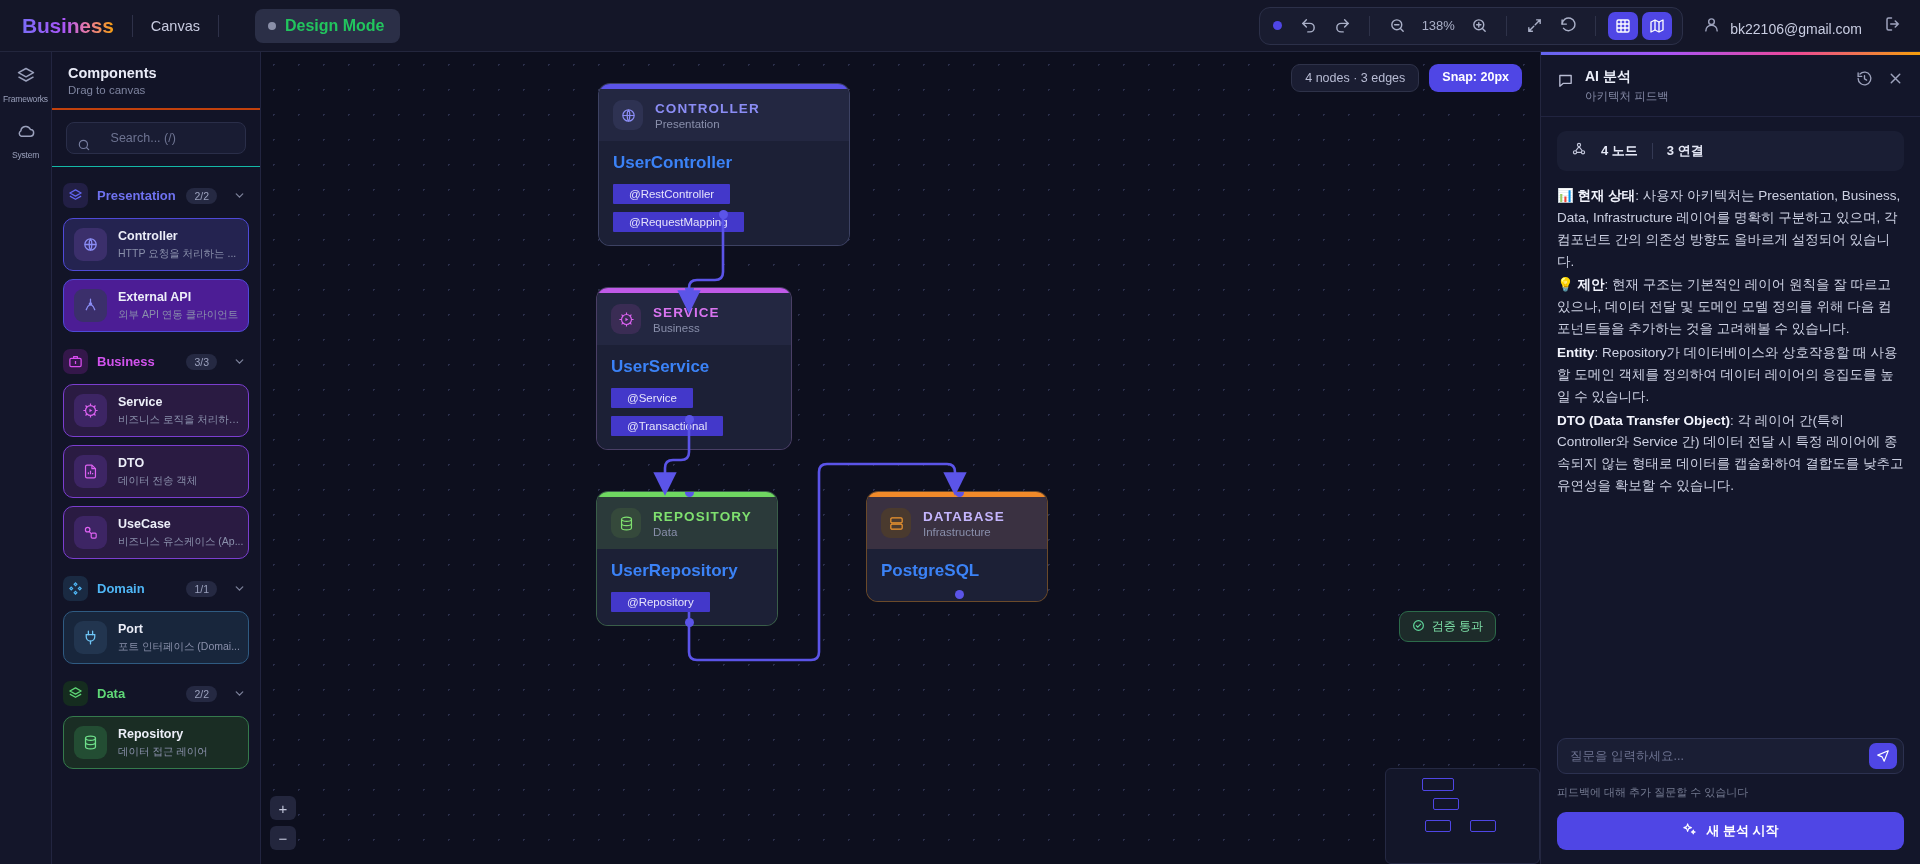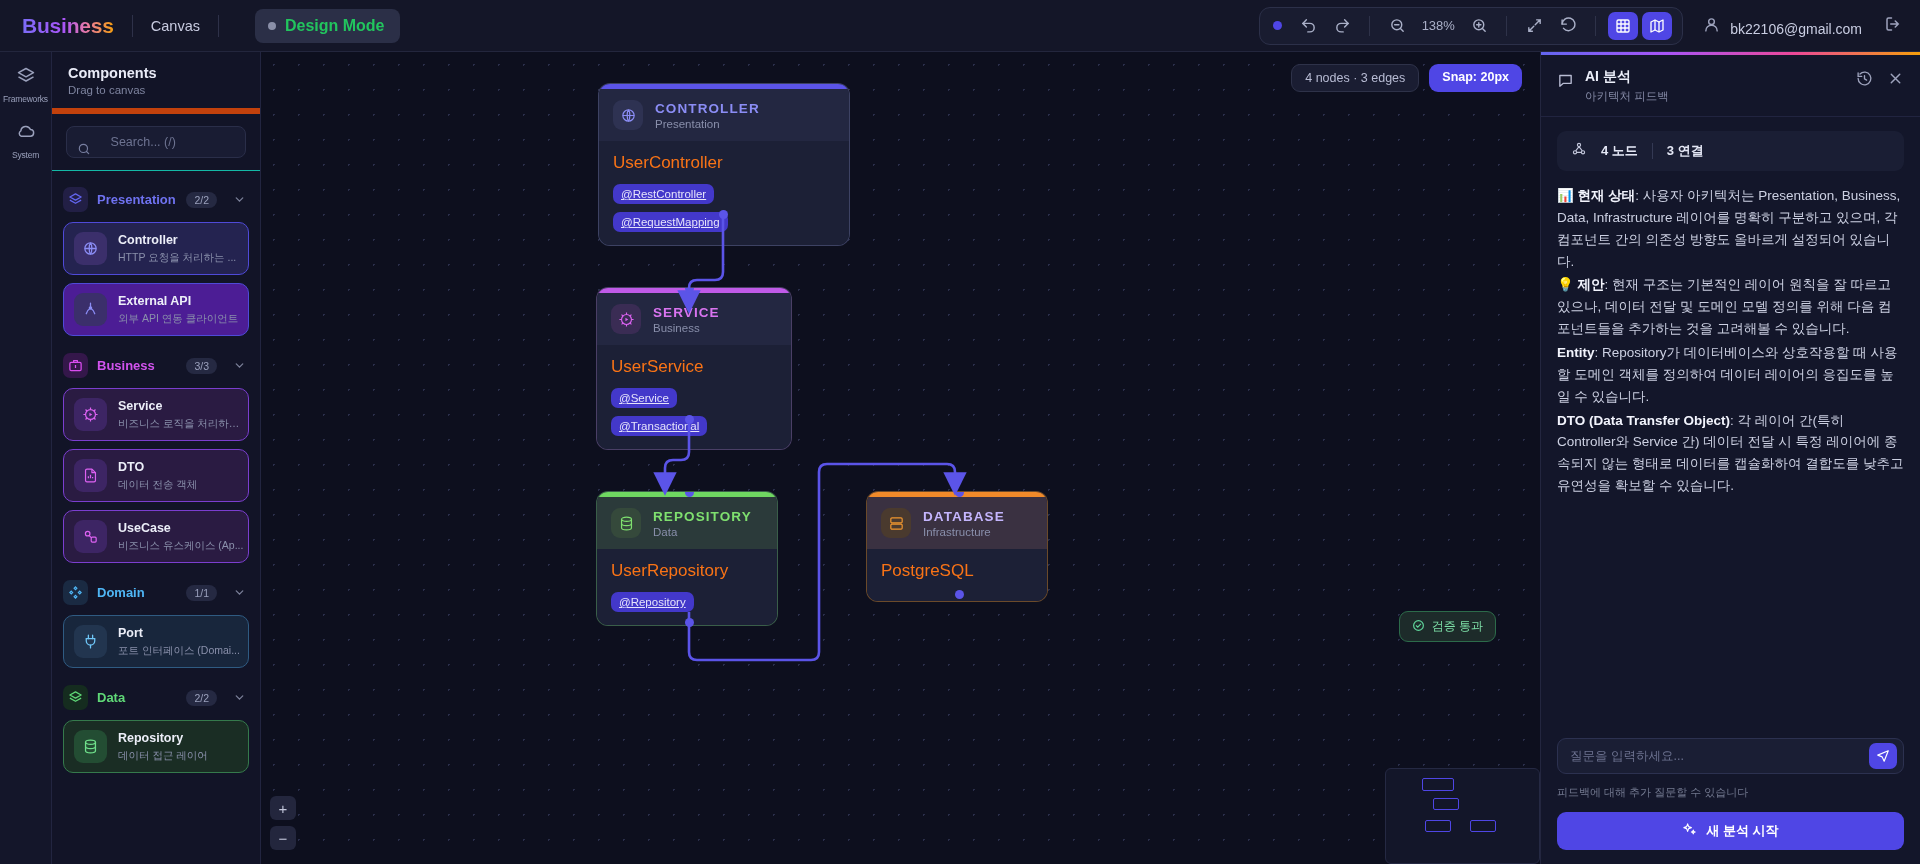--- a/index.html
+++ b/index.html
@@ -64,21 +64,21 @@
     display: flex; flex-direction: column; align-items: center; padding-top: 14px; gap: 18px;
   }
   .rail-item { display: flex; flex-direction: column; align-items: center; gap: 4px; width: 52px; color: #9aa0bb; }
   .rail-item .lbl { font-size: 8.5px; letter-spacing: -0.2px; }
 
   
   .sidebar {
     width: 209px; background: #121427; border-right: 1px solid #222540;
     display: flex; flex-direction: column; position: relative;
   }
-  .sb-head { padding: 13px 16px 12px; border-bottom: 6px solid #c2410c; }
+  .sb-head { padding: 13px 16px 12px; border-bottom: 2px solid #c2410c; }
   .sb-title { font-size: 14.5px; font-weight: bold; color: #e9ebf7; }
   .sb-sub { font-size: 11.5px; color: #7e849f; margin-top: 3px; }
   .sb-search-wrap { padding: 12px 14px; border-bottom: 1px solid #14b8a6; }
   .sb-search {
     display: flex; align-items: center; gap: 8px;
     background: #191c33; border: 1px solid #2a2e49; border-radius: 8px;
     height: 32px; padding: 0 10px;
   }
   .sb-search input {
     background: transparent; border: none; outline: none;
@@ -129,23 +129,23 @@
     color: #fff; font-weight: bold; padding: 6px 13px;
   }
 
   .node { position: absolute; border-radius: 11px; overflow: hidden; background: #1c2036; }
   .node-top { height: 5px; width: 100%; }
   .node-hdr { display: flex; align-items: center; gap: 12px; padding: 11px 14px; background: #232741; }
   .node-hdr-ico { width: 30px; height: 30px; border-radius: 9px; display: flex; align-items: center; justify-content: center; flex: none; }
   .node-kind { font-size: 13.5px; font-weight: bold; letter-spacing: 1.1px; }
   .node-layer { font-size: 11.5px; color: #898fab; margin-top: 2px; }
   .node-body { padding: 12px 14px 13px; background: #1c2036; }
-  .node-title { font-size: 17px; font-weight: normal; color: #f97316; }
+  .node-title { font-size: 17px; font-weight: bold; color: #3b82f6; }
   .tags { display: flex; gap: 8px; margin-top: 11px; flex-wrap: wrap; }
-  .tag { background: #4338ca; color: #e5e3fb; font-size: 11.5px; border-radius: 7px; padding: 4px 8px; text-decoration: underline; }
+  .tag { background: #4338ca; color: #e5e3fb; font-size: 11.5px; border-radius: 1px; padding: 4px 16px; }
   .port { position: absolute; width: 9px; height: 9px; border-radius: 50%; background: #5b54e8; z-index: 6; }
 
   .verify-badge {
     position: absolute; right: 44px; bottom: 222px; z-index: 16;
     display: flex; align-items: center; gap: 7px;
     background: #1d2b2a; border: 1px solid #2c6b4a; border-radius: 9px;
     padding: 6px 12px; font-size: 12px; color: #7ee0a8;
   }
   .minimap {
     position: absolute; right: 0px; bottom: 0px; width: 155px; height: 96px;

